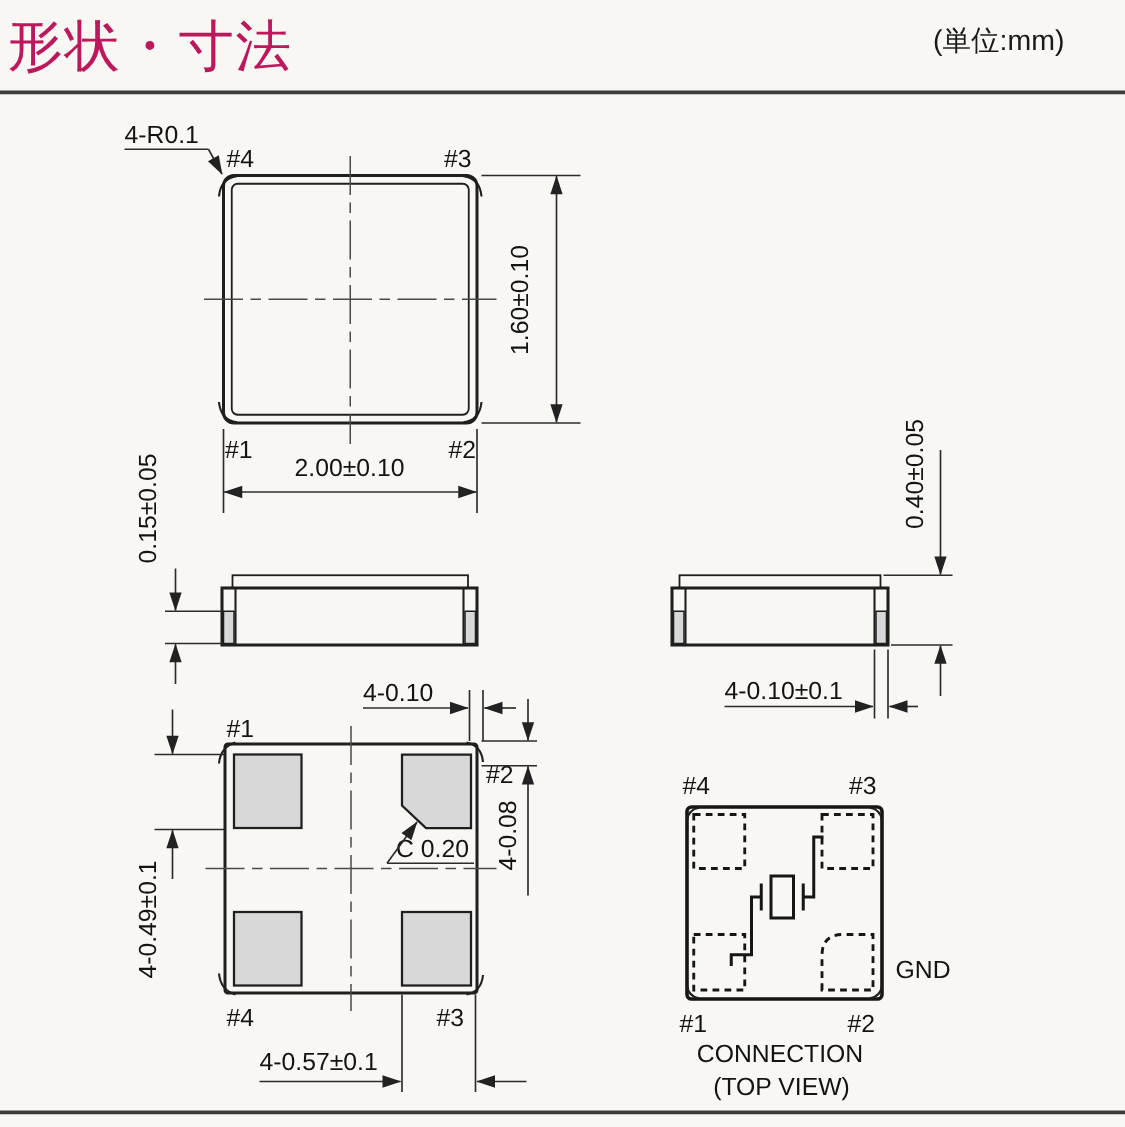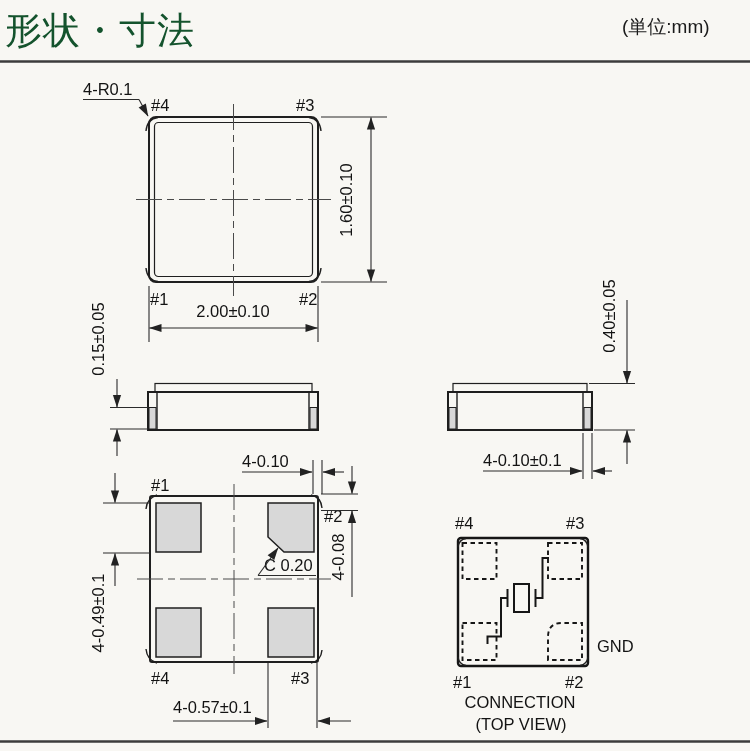--- a/index.html
+++ b/index.html
@@ -4,21 +4,21 @@
 <style>
   html,body{margin:0;padding:0;}
   body{
     width:750px;height:751px;overflow:hidden;position:relative;
     background:#f8f7f3;
     font-family:"Liberation Sans","DejaVu Sans",sans-serif;
     color:#111;
   }
   .hdr-title{
     position:absolute;left:5px;top:6px;
-    font-size:37px;font-weight:500;letter-spacing:1px;color:#14532d;
+    font-size:37px;font-weight:500;letter-spacing:1px;color:#be185d;
   }
   .hdr-unit{
     position:absolute;left:622px;top:14px;white-space:nowrap;
     font-size:19px;color:#1a1a1a;
   }
   svg{position:absolute;left:0;top:0;}
   svg text{font-family:"Liberation Sans","DejaVu Sans",sans-serif;font-size:16.5px;fill:#131313;}
   .outline{fill:none;stroke:#1f1f1f;stroke-width:2;}
   .outline-thin{fill:none;stroke:#1f1f1f;stroke-width:1.2;}
   .capline{fill:none;stroke:#1f1f1f;stroke-width:1.4;}

